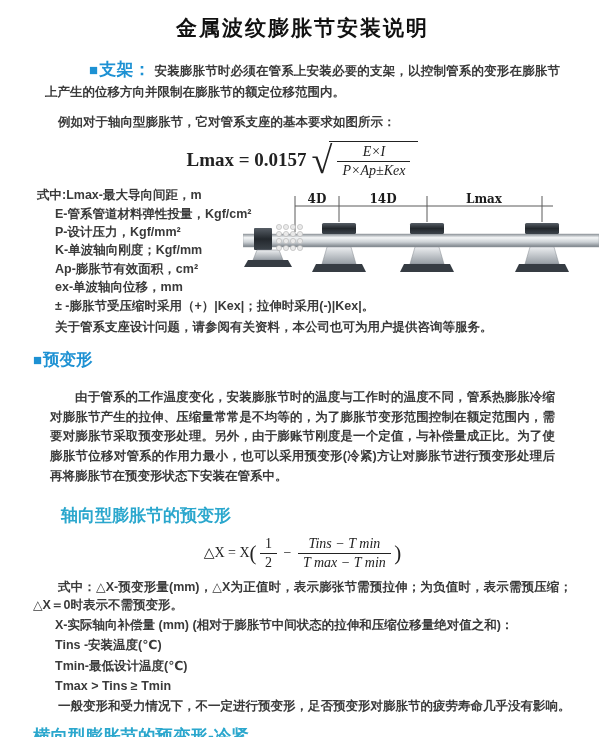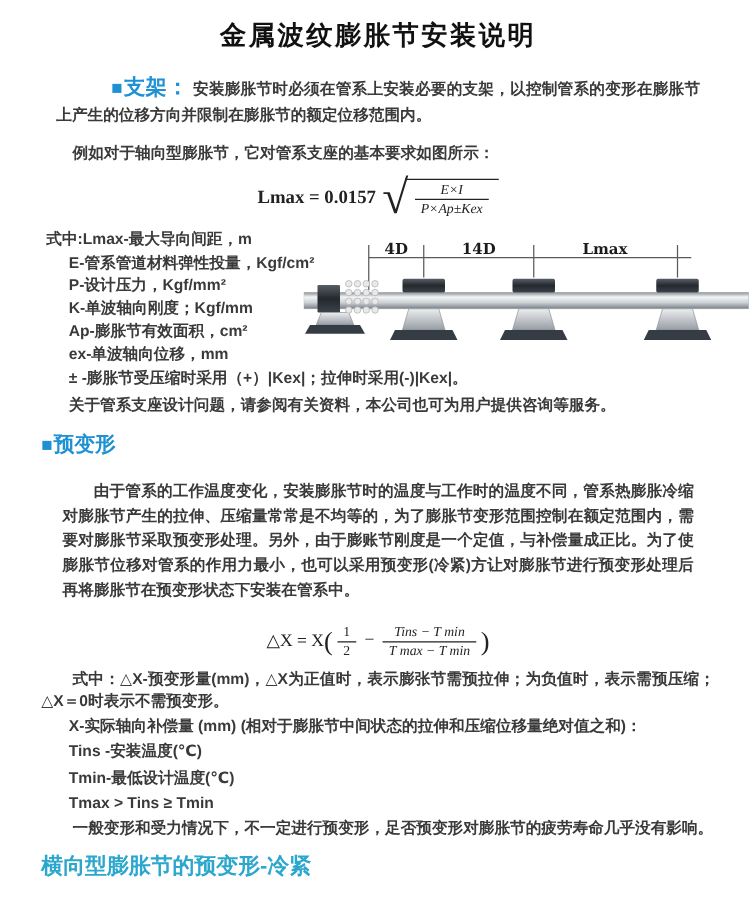--- a/index.html
+++ b/index.html
@@ -21,25 +21,25 @@
   .body-text{font-size:12.5px;line-height:1.5;font-weight:bold;color:#3a3a3a;margin:0;}
   .p-support{text-indent:44px;margin:12px;text-align:justify;}
   .sec-heading-inline{color:#1d91d3;font-size:17px;font-weight:bold;}
   .marker{color:#1d91d3;font-size:15px;margin-right:1px;}
   .p-example{text-indent:25px;margin:2px 0 0 0;}
 
   .formula-block{
     text-align:center;margin:9px 0 7px 0;
     font-family:"Liberation Serif","DejaVu Serif",serif;color:#222;
   }
-  .f-lhs{font-weight:bold;font-size:15px;margin-right:5px;vertical-align:middle;}
+  .f-lhs{font-weight:bold;font-size:19px;margin-right:5px;vertical-align:middle;}
   .sqrt{display:inline-flex;align-items:center;vertical-align:middle;}
   .sqrt-sign{font-size:38px;line-height:0.9;font-weight:normal;color:#222;}
   .radicand{border-top:1.5px solid #222;padding:2px 8px 0 8px;margin-left:-3px;}
-  .frac{display:inline-block;vertical-align:middle;text-align:center;font-size:11px;font-style:italic;}
+  .frac{display:inline-block;vertical-align:middle;text-align:center;font-size:14px;font-style:italic;}
   .frac .num{display:block;border-bottom:1.2px solid #222;padding:0 5px 1px 5px;}
   .frac .den{display:block;padding:1px 5px 0 5px;}
   .frac-upright{font-style:normal;}
 
   .where-line{margin:6px 0 0 4px;}
   .def-line{margin:0 0 0 22px;line-height:1.46;}
   .pm-line{margin:1px 0 0 22px;line-height:1.55;}
   .closing-line{margin:2px 0 0 22px;line-height:1.55;}
 
   .diagram{position:absolute;left:243px;top:192px;width:356px;height:92px;}
@@ -157,20 +157,21 @@
       <rect x="282" y="31" width="34" height="11" rx="1.5" fill="url(#cg)"></rect>
       <polygon points="287,55 311,55 316,72 282,72" fill="url(#bg2)" stroke="#858b91" stroke-width="0.5"></polygon>
       <polygon points="276,72 322,72 326,80 272,80" fill="#363c43"></polygon>
     </g>
   </svg>
 
   <div class="sec2">
     <p class="sec-heading-block"><span class="marker">■</span><span>预变形</span></p>
     <p class="body-text p-main">由于管系的工作温度变化，安装膨胀节时的温度与工作时的温度不同，管系热膨胀冷缩对膨胀节产生的拉伸、压缩量常常是不均等的，为了膨胀节变形范围控制在额定范围内，需要对膨胀节采取预变形处理。另外，由于膨账节刚度是一个定值，与补偿量成正比。为了使膨胀节位移对管系的作用力最小，也可以采用预变形(冷紧)方让对膨胀节进行预变形处理后再将膨胀节在预变形状态下安装在管系中。</p>
 
+    <p class="sub-heading">轴向型膨胀节的预变形</p>
 
     <div class="formula-block fx">
       <span>△X = X</span><span class="paren">(</span>
       <span class="frac frac-upright"><span class="num">1</span><span class="den">2</span></span>
       <span class="fx-op">−</span>
       <span class="frac"><span class="num">Tins − T min</span><span class="den">T max − T min</span></span>
       <span class="paren">)</span>
     </div>
 
     <p class="body-text p-where">式中：△X-预变形量(mm)，△X为正值时，表示膨张节需预拉伸；为负值时，表示需预压缩；△X＝0时表示不需预变形。</p>

